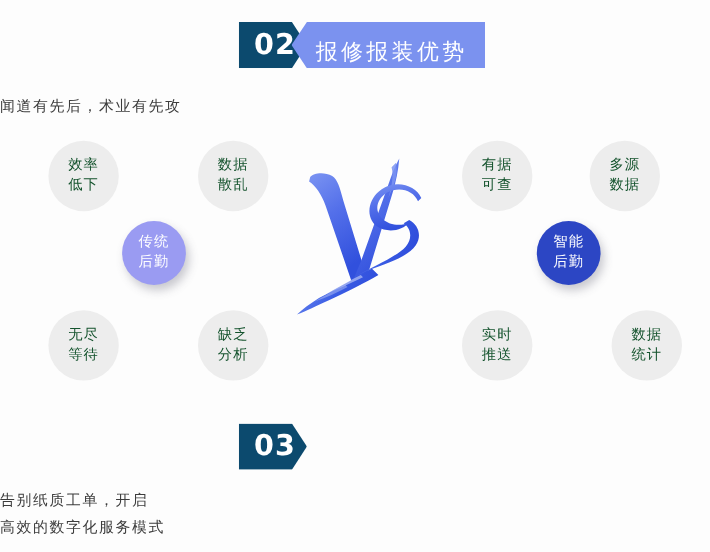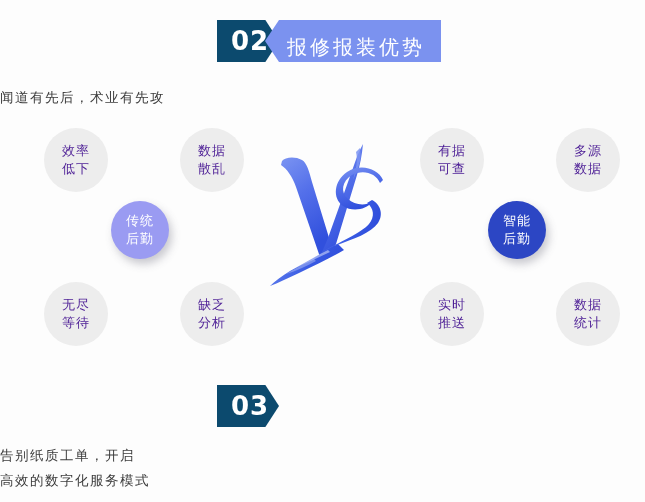--- a/index.html
+++ b/index.html
@@ -58,21 +58,21 @@
     line-height: 25px;
   }
 
   
   .grey-circle {
     position: absolute;
     width: 64px;
     height: 64px;
     border-radius: 50%;
     background: #ededed;
-    color: #4c1d95;
+    color: #14532d;
     display: flex;
     flex-direction: column;
     align-items: center;
     justify-content: center;
     font-size: 13px;
     line-height: 18px;
     letter-spacing: 1px;
   }
   .accent-circle {
     position: absolute;
@@ -123,21 +123,21 @@
 </div>
 <div class="grey-circle" style="left:180px; top:282px;">
   <span>缺乏</span>
   <span>分析</span>
 </div>
 
 <div class="grey-circle" style="left:420px; top:128px;">
   <span>有据</span>
   <span>可查</span>
 </div>
-<div class="grey-circle" style="left:556px; top:128px;">
+<div class="grey-circle" style="left:536px; top:128px;">
   <span>多源</span>
   <span>数据</span>
 </div>
 <div class="grey-circle" style="left:420px; top:282px;">
   <span>实时</span>
   <span>推送</span>
 </div>
 <div class="grey-circle" style="left:556px; top:282px;">
   <span>数据</span>
   <span>统计</span>

